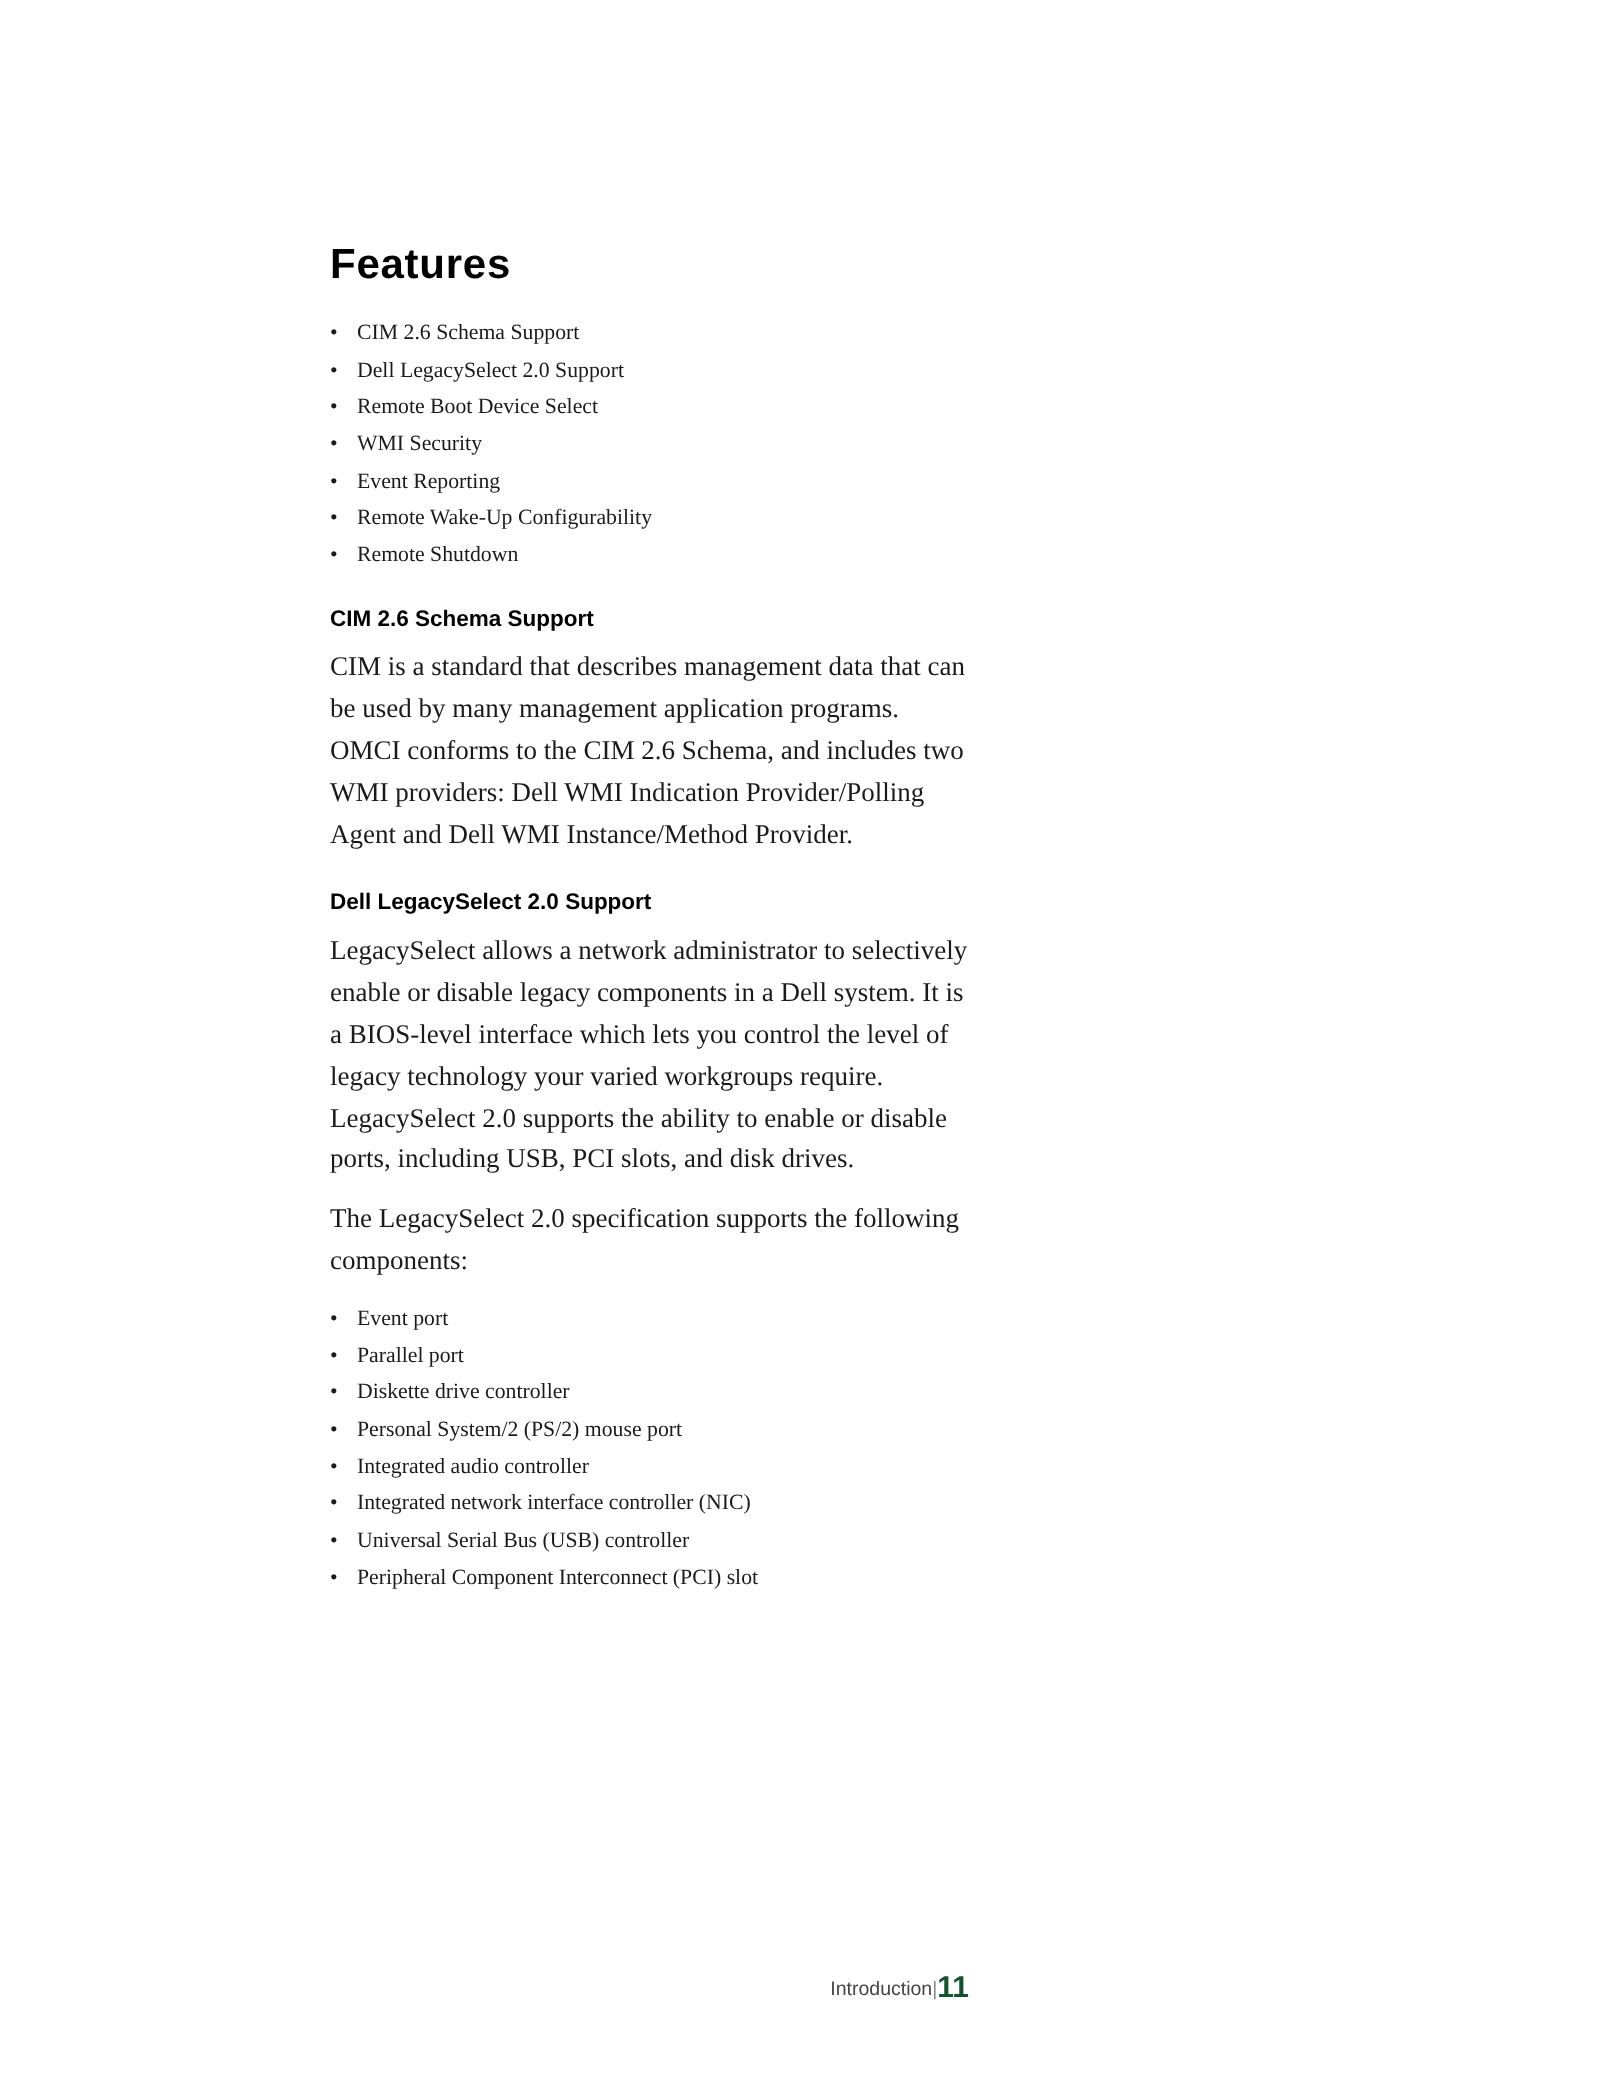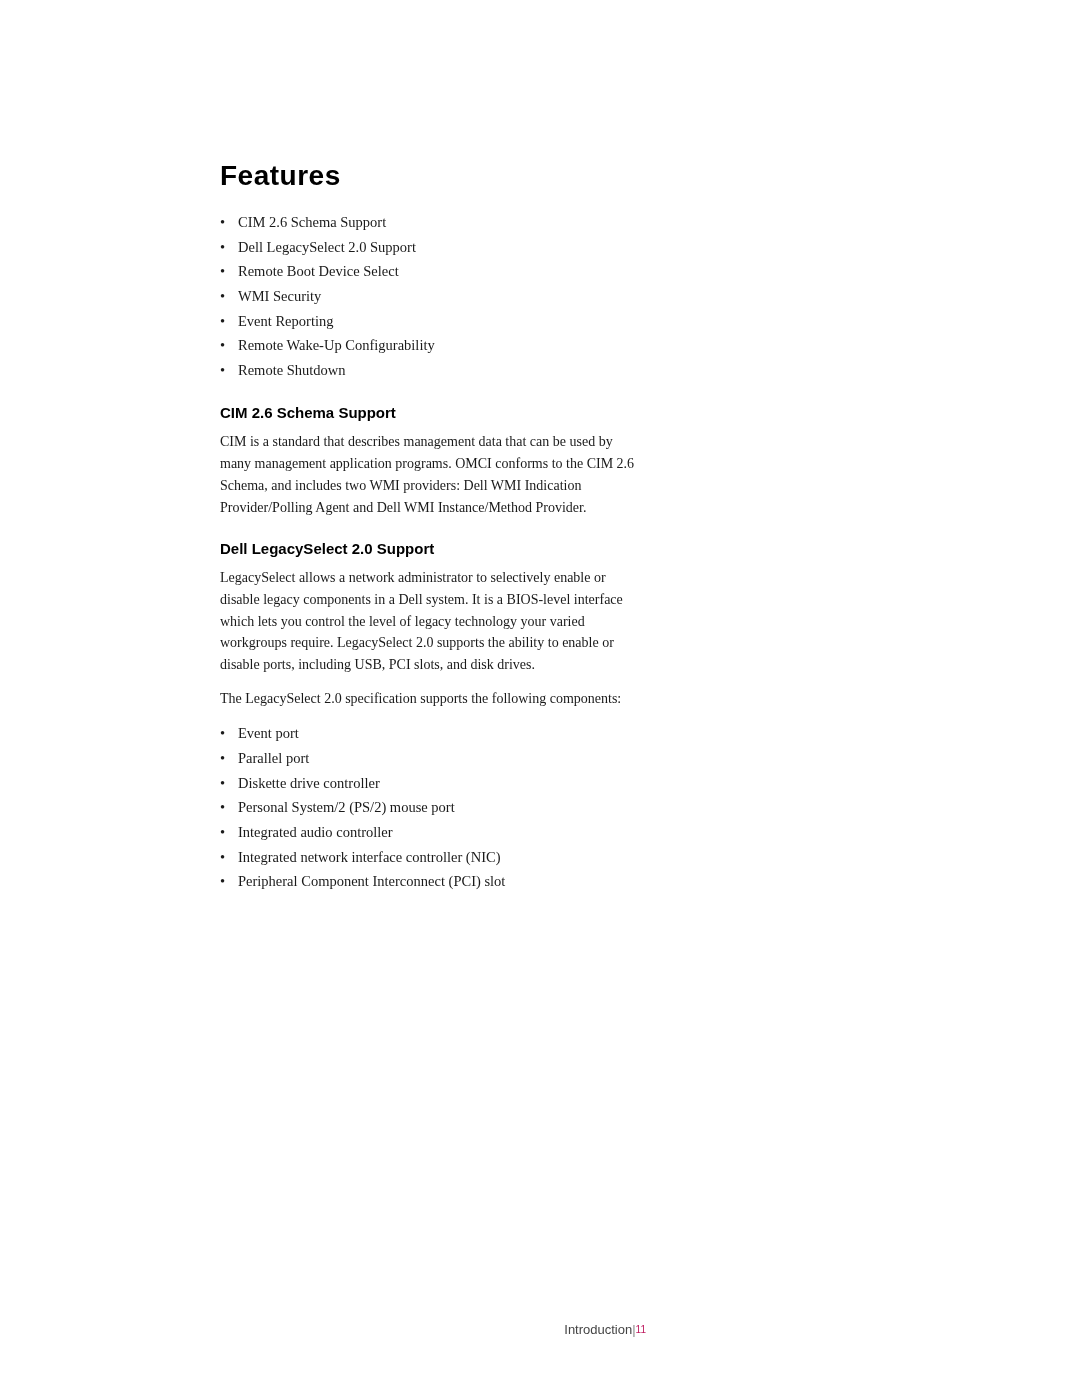--- a/index.html
+++ b/index.html
@@ -62,21 +62,21 @@
     h2.section-heading {
       font-family: Arial, Helvetica, sans-serif;
       font-size: 15px;
       font-weight: 900;
       color: #000000;
       margin-top: 22px;
       margin-bottom: 10px;
     }
 
     .body-text {
-      font-size: 14px;
+      font-size: 18px;
       line-height: 1.55;
       margin-bottom: 12px;
     }
 
     .footer {
       position: absolute;
       bottom: 60px;
       right: 220px;
       font-family: Arial, Helvetica, sans-serif;
       font-size: 13px;
@@ -84,23 +84,23 @@
       display: flex;
       align-items: center;
       gap: 0;
     }
 
     .footer-separator {
       color: #888;
     }
 
     .footer-page-num {
-      font-weight: 400;
-      font-size: 10px;
-      color: #be185d;
+      font-weight: 700;
+      font-size: 20px;
+      color: #14532d;
     }
   </style>
 </head>
 <body>
 
 <div class="page">
 
   <h1 class="features-title">Features</h1>
 
 
@@ -123,20 +123,21 @@
         <h2 class="section-heading">Dell LegacySelect 2.0 Support</h2>
         <p class="body-text">LegacySelect allows a network administrator to selectively enable or disable legacy components in a Dell system. It is a BIOS-level interface which lets you control the level of legacy technology your varied workgroups require. LegacySelect 2.0 supports the ability to enable or disable ports, including USB, PCI slots, and disk drives.</p>
         <p class="body-text">The LegacySelect 2.0 specification supports the following components:</p>
         <ul class="bullet-list">
           <li>Event port</li>
           <li>Parallel port</li>
           <li>Diskette drive controller</li>
           <li>Personal System/2 (PS/2) mouse port</li>
           <li>Integrated audio controller</li>
           <li>Integrated network interface controller (NIC)</li>
+          <li>Universal Serial Bus (USB) controller</li>
           <li>Peripheral Component Interconnect (PCI) slot</li>
         </ul>
       </div>
     </div>
 
   <div class="footer">
     <span>Introduction</span>
     <span class="footer-separator">|</span>
     <span class="footer-page-num">11</span>
   </div>

